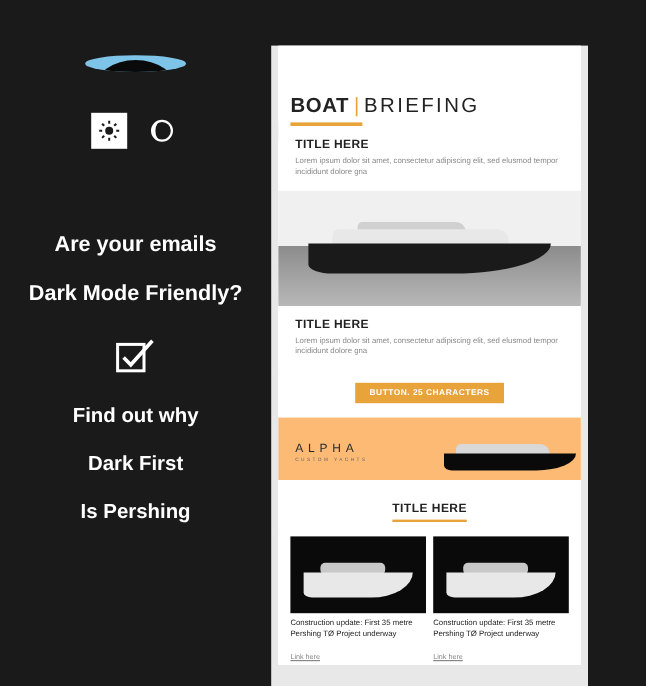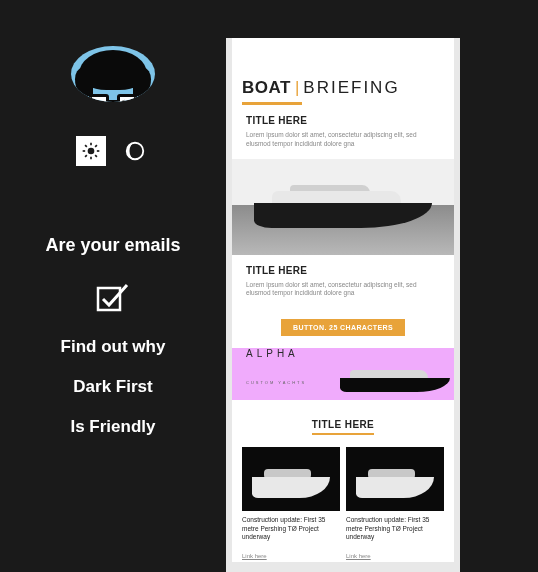--- a/index.html
+++ b/index.html
@@ -133,21 +133,21 @@
   .subhead div {
     font-size: 17px;
     line-height: 1.3;
     margin-bottom: 18px;
   }
 
   .preview {
     position: absolute;
     left: 226px;
     top: 38px;
-    width: 234px;
+    width: 264px;
     height: 534px;
     background: #e8e8e8;
     overflow: hidden;
     color: #222;
   }
   .preview-inner {
     margin: 0 6px;
     background: #fff;
   }
   .preview-header {
@@ -224,24 +224,24 @@
     display: inline-block;
     background: #e8a33a;
     color: #fff;
     font-size: 7px;
     letter-spacing: 0.4px;
     padding: 5px 12px;
     font-weight: 600;
   }
   .alpha-banner {
     height: 52px;
-    background: #f0abfc;
-    position: relative;
-    display: flex;
-    align-items: flex-start;
+    background: #fdba74;
+    position: relative;
+    display: flex;
+    align-items: center;
     padding-left: 14px;
     overflow: hidden;
   }
   .alpha-text {
     font-size: 10px;
     letter-spacing: 4px;
     color: #2a2a2a;
     font-weight: 400;
   }
   .alpha-sub {
@@ -367,33 +367,34 @@
     <div class="mode-btn">
       <svg width="22" height="22" viewBox="0 0 24 24">
         <circle cx="12" cy="12" r="9" fill="none" stroke="#fff" stroke-width="2"></circle>
         <path d="M12 3 A9 9 0 0 0 12 21 A6 9 0 0 1 12 3 Z" fill="#fff"></path>
       </svg>
     </div>
   </div>
 
   <div class="headline">
     <div>Are your emails</div>
+    <div>Dark Mode Friendly?</div>
   </div>
 
   <div class="check-wrap">
     <svg width="34" height="30" viewBox="0 0 34 30">
       <rect x="2" y="6" width="22" height="22" fill="none" stroke="#fff" stroke-width="2.5"></rect>
       <path d="M7 17 L13 23 L31 3" fill="none" stroke="#fff" stroke-width="3"></path>
     </svg>
   </div>
 
   <div class="subhead">
     <div>Find out why</div>
     <div>Dark First</div>
-    <div>Is Friendly</div>
+    <div>Is Pershing</div>
   </div>
 </div>
 
 <div class="preview">
   <div class="preview-inner">
     <div class="preview-header">
       <span class="b1">BOAT</span>
       <span class="sep">|</span>
       <span class="b2">BRIEFING</span>
     </div>

